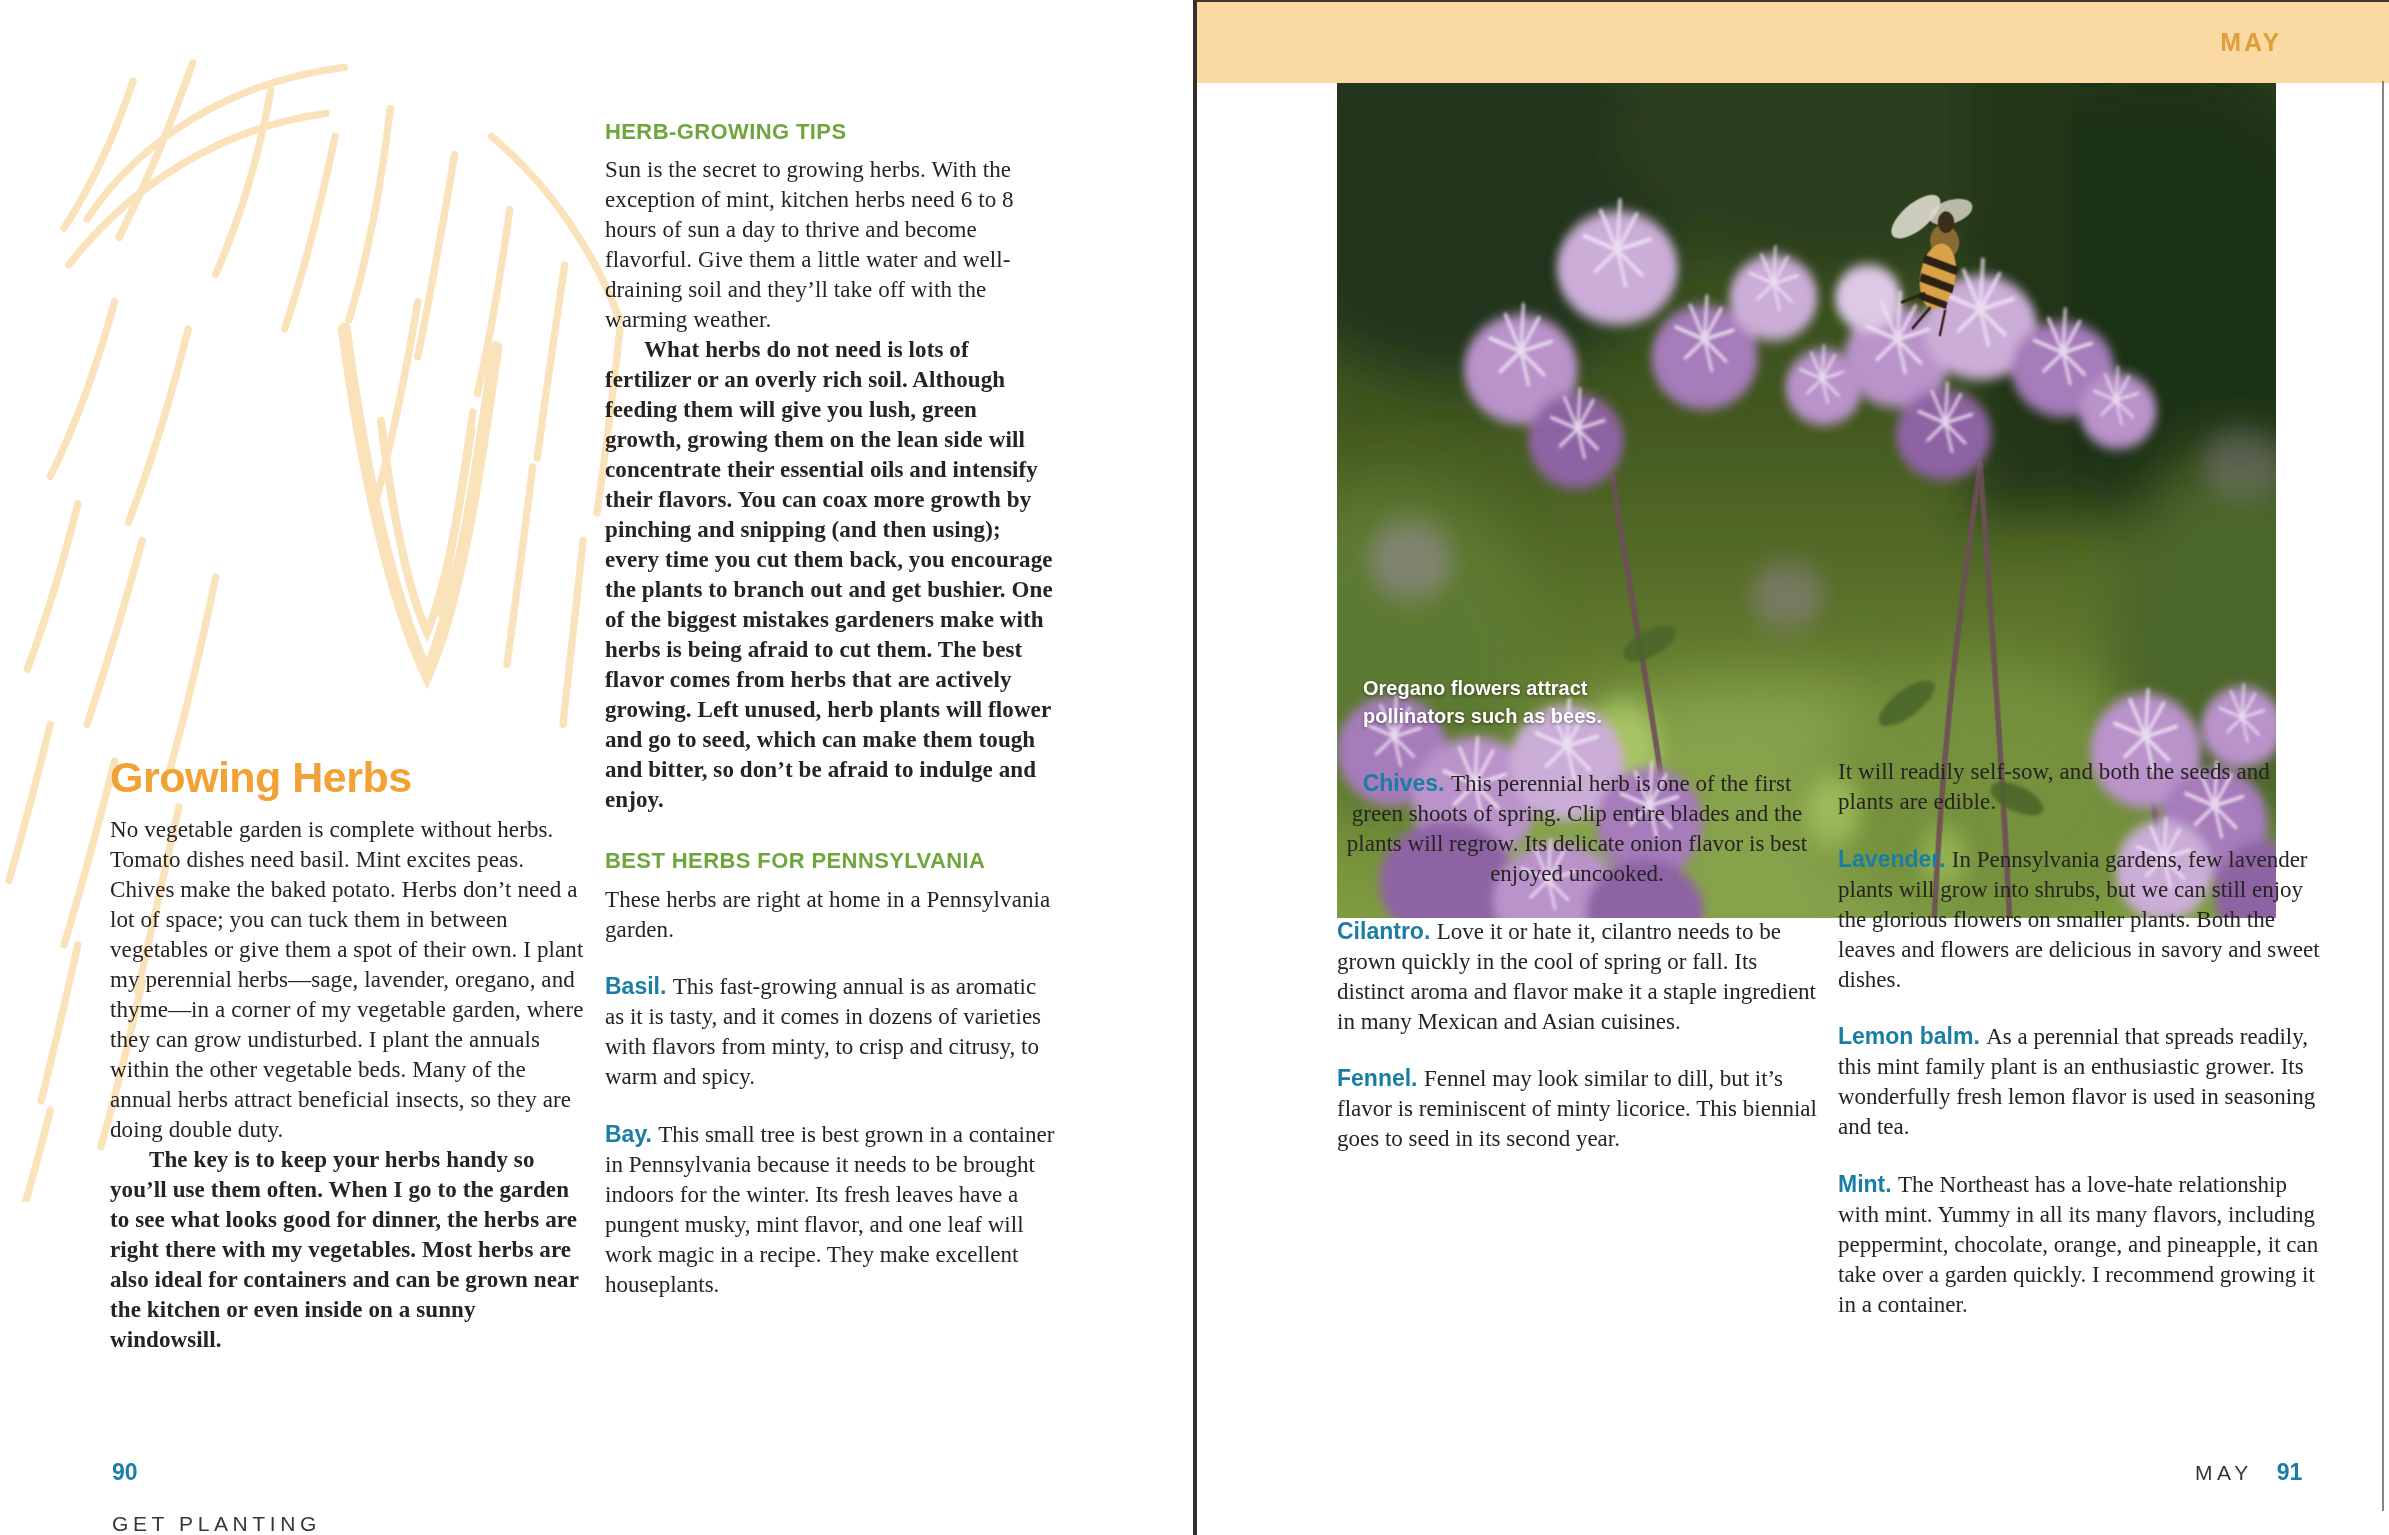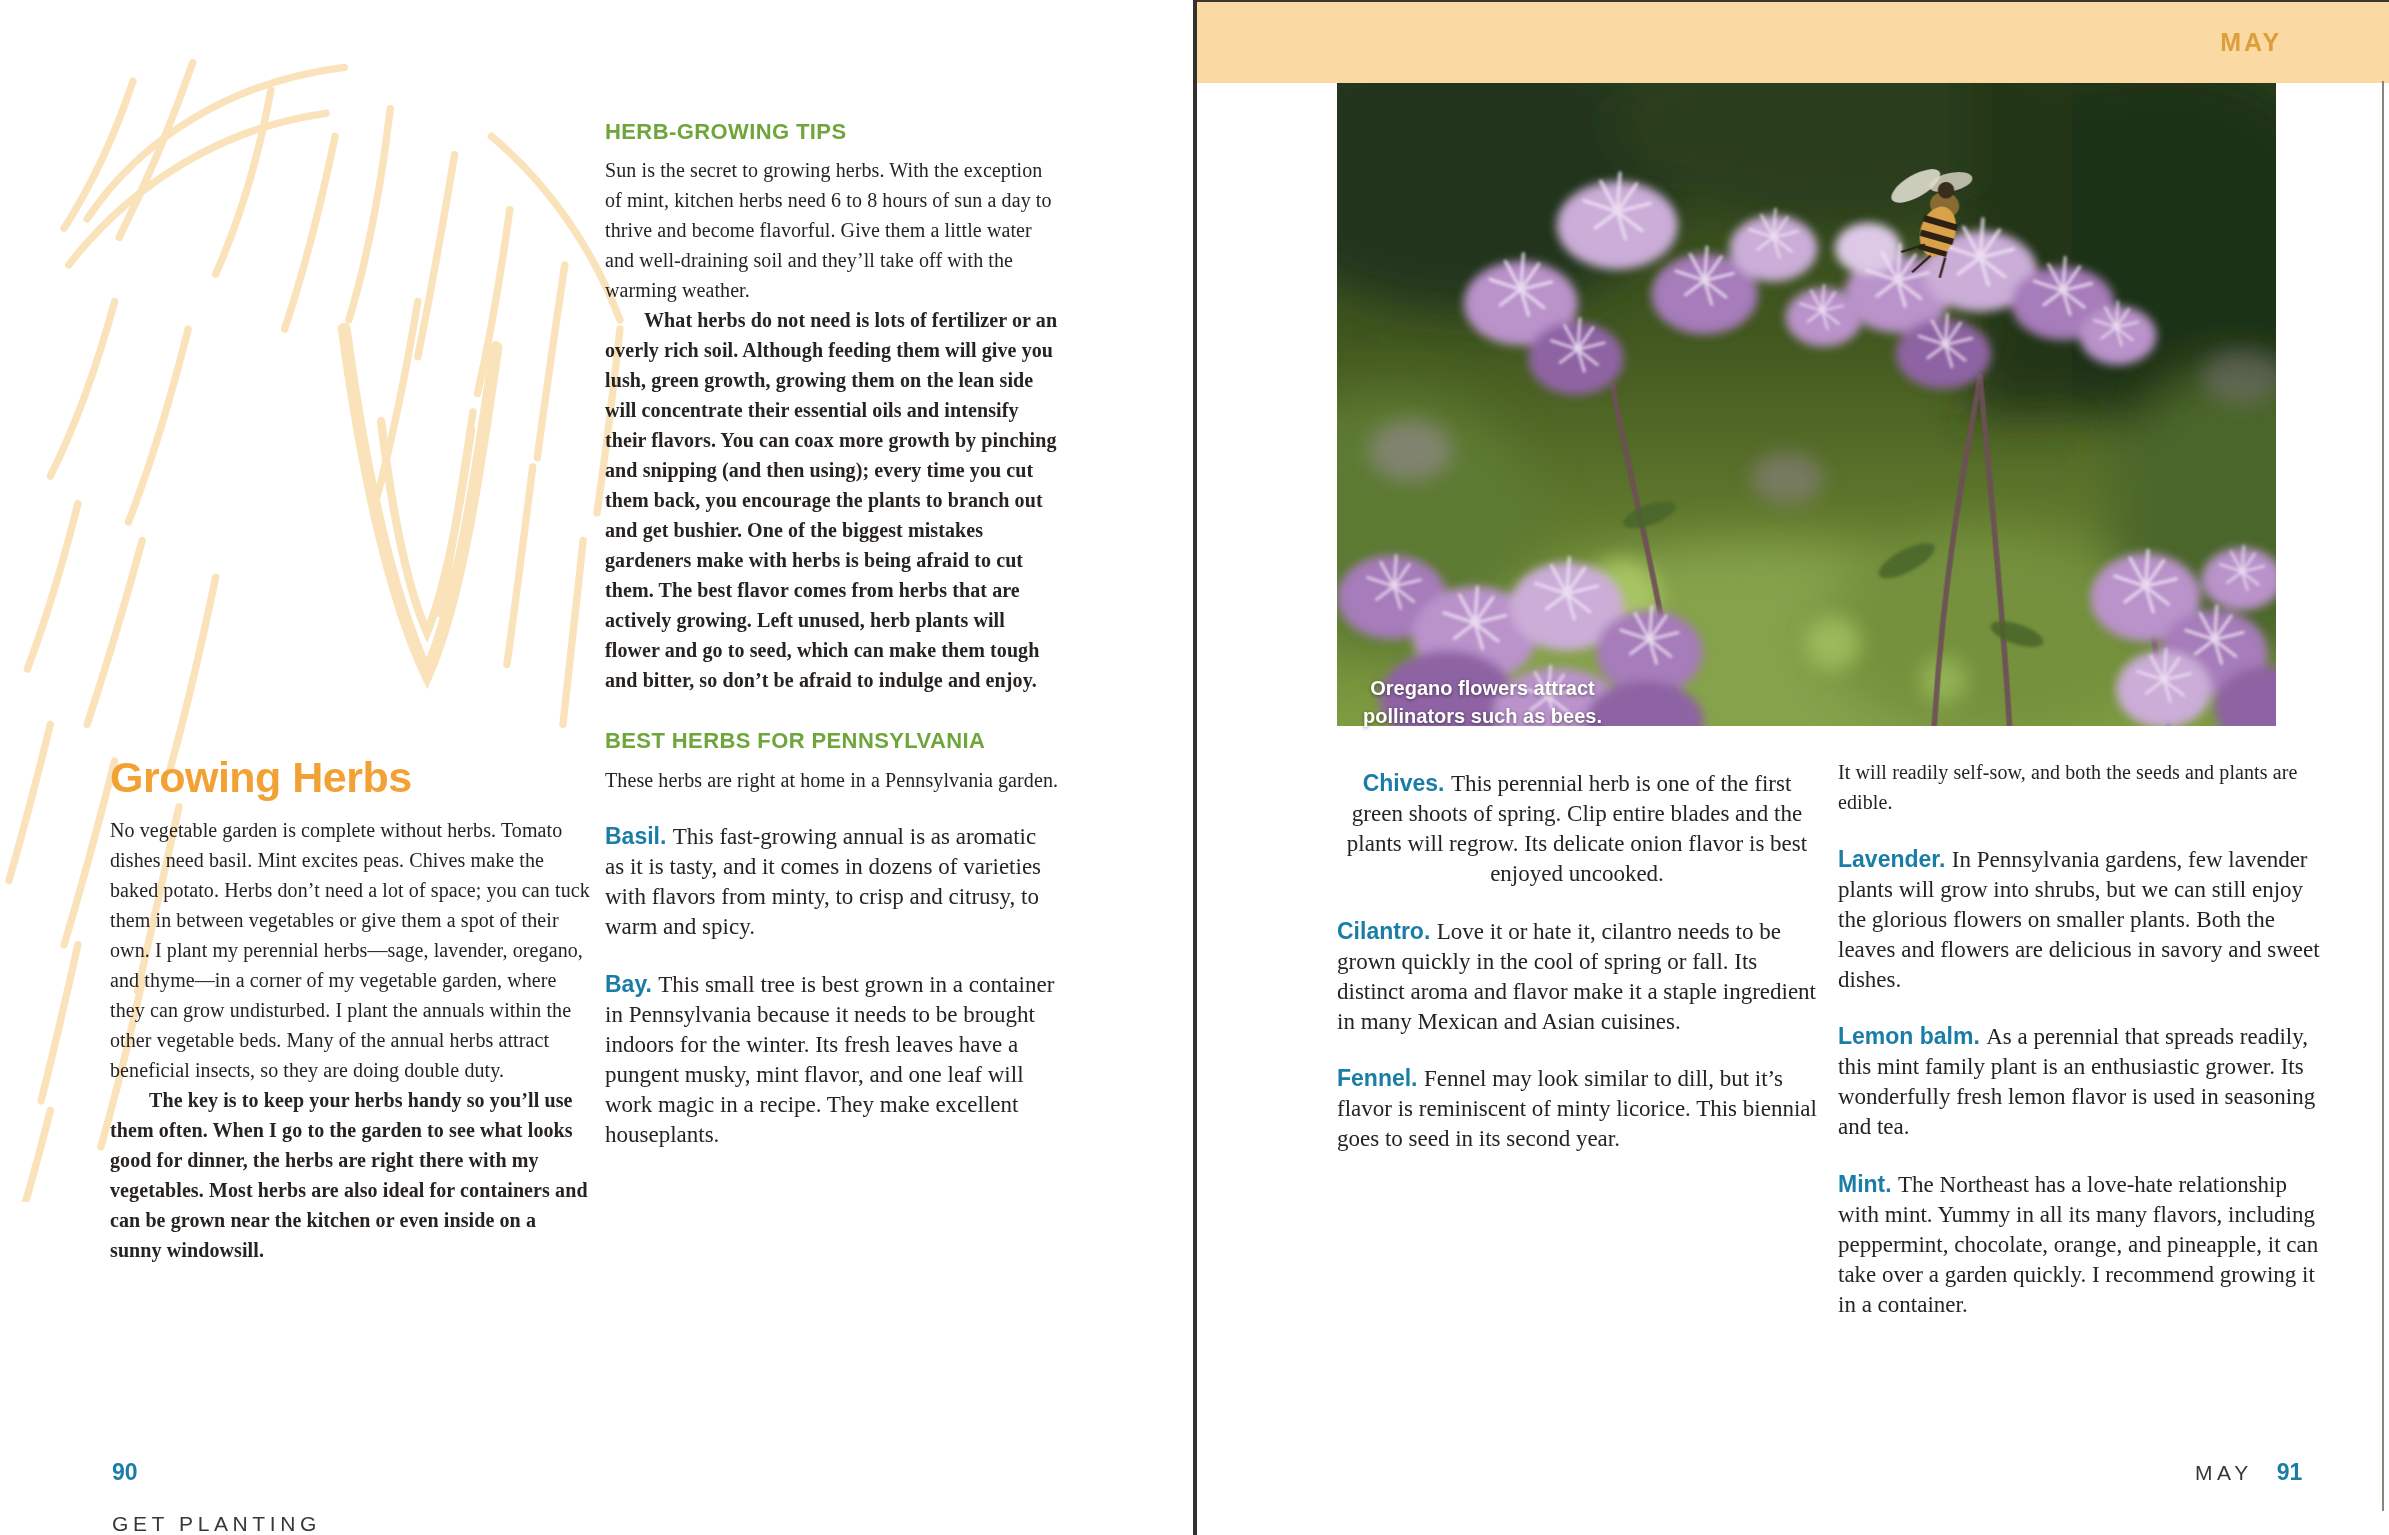--- a/index.html
+++ b/index.html
@@ -18,21 +18,21 @@
     margin:0 0 14.7px 0;
     font:700 43px/1.05 "Liberation Sans", sans-serif;
     color:#F2A235;letter-spacing:-0.5px;
   }
   h2.sec{
     margin:0 0 11px 0;
     font:700 22px/1.15 "Liberation Sans", sans-serif;
     color:#6FA63C;letter-spacing:0.4px;
   }
   h2.sec.later{margin-top:33px;}
-  p.para{margin:0;font-size:20px;line-height:30px;letter-spacing:0.1px;}
+  p.para{margin:0;font-size:23px;line-height:30px;letter-spacing:0.1px;}
   p.para.indent{text-indent:39px;font-weight:bold;}
   p.entry{margin:27.6px 0 0 0;font-size:23px;line-height:30px;}
   .ename{
     font:700 23px "Liberation Sans", sans-serif;
     color:#1A7DA6;margin-right:6.4px;
   }
   
   .spine{position:absolute;left:1193px;top:0;width:3.7px;height:1536px;background:#35312E;z-index:5;}
   .edgeR{position:absolute;left:2382px;top:81px;width:1.8px;height:1430px;background:#8A837C;z-index:5;}
   
@@ -40,21 +40,21 @@
     position:absolute;left:1197px;top:0;width:1193px;height:83px;
     background:#FBD9A2;box-sizing:border-box;border-top:2.8px solid #3C3733;
     display:flex;align-items:center;justify-content:flex-end;padding-right:108px;
     z-index:2;
   }
   .band .bandlabel{
     font:700 25px "Liberation Sans", sans-serif;
     color:#DC9F3B;letter-spacing:2.8px;
   }
   
-  .photo{position:absolute;left:1337px;top:83px;width:939px;height:643px;z-index:1;text-align:center;}
+  .photo{position:absolute;left:1337px;top:83px;width:939px;height:835px;z-index:1;}
   .photo svg{display:block;width:100%;height:100%;}
   .caption{
     position:absolute;left:26px;top:592px;z-index:2;
     font:700 20px/27.6px "Liberation Sans", sans-serif;
     color:#FFFFFF;text-shadow:0 0.9px 3.7px rgba(0,0,0,.5);
   }
   .caption span{display:block;}
   
   .colC{position:absolute;left:1337px;top:757px;width:480px;z-index:1;}
   .colD{position:absolute;left:1838px;top:757px;width:493px;z-index:1;}

